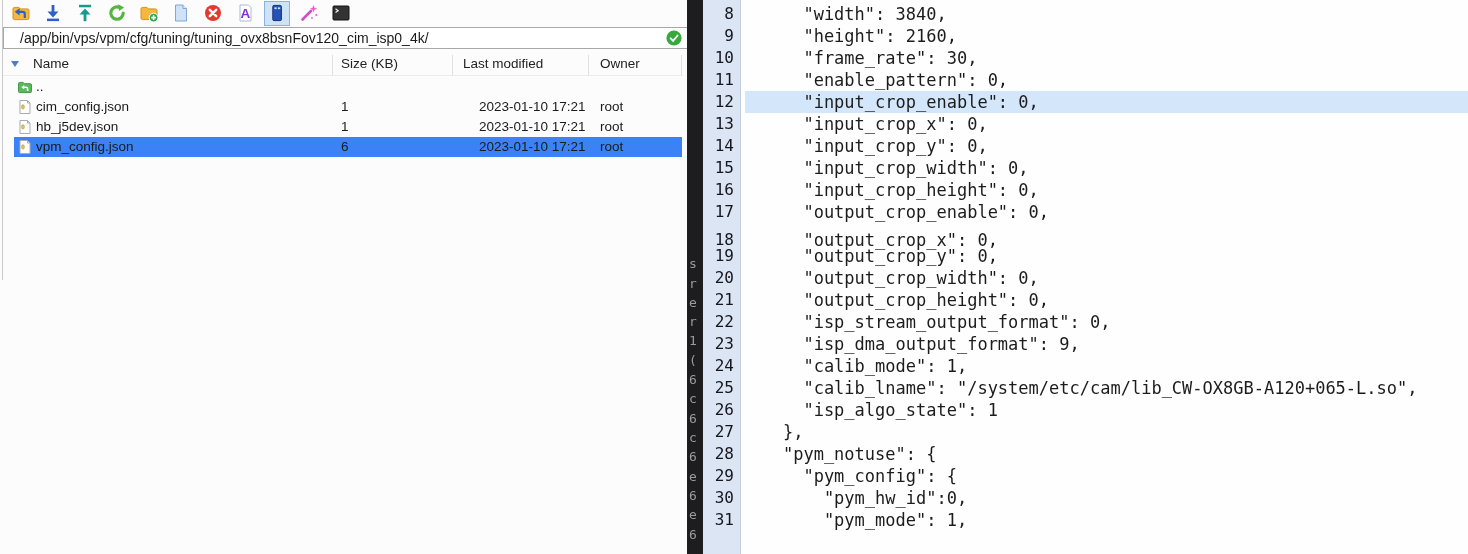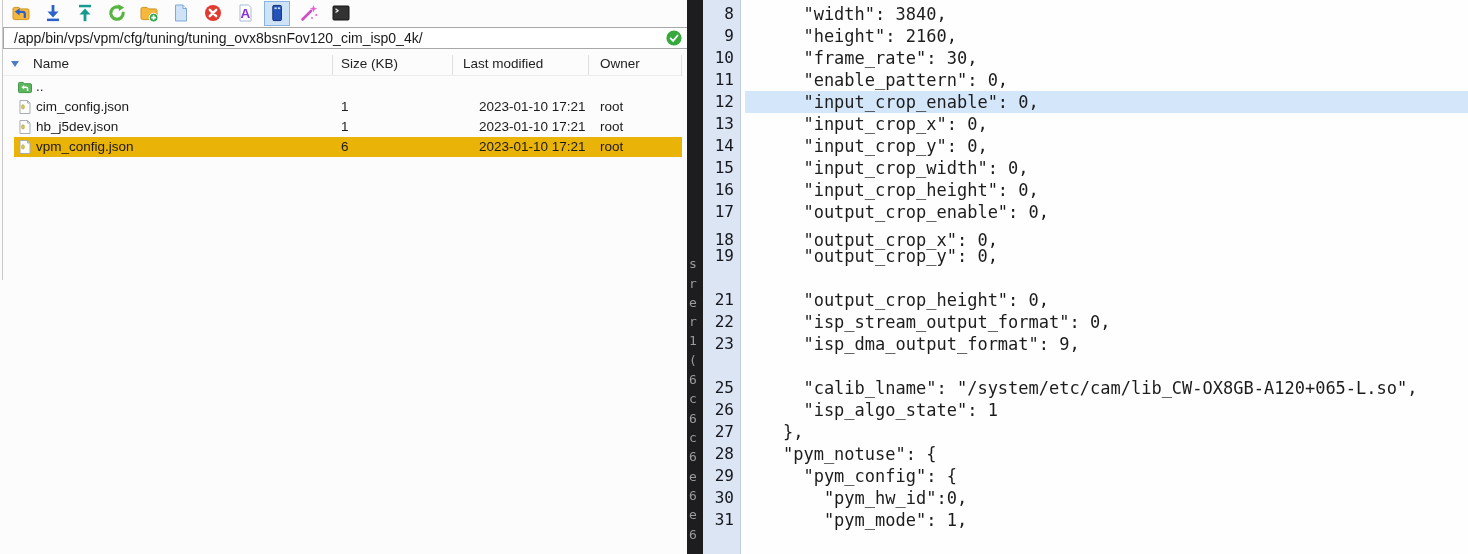--- a/index.html
+++ b/index.html
@@ -6,31 +6,31 @@
   .screen{position:relative;width:1468px;height:554px;overflow:hidden;background:#fdfdfd;
           font-family:"Liberation Sans",sans-serif;color:#1a1a1a;}
   
   .left-panel{position:absolute;left:0;top:0;width:687px;height:554px;background:#fcfcfc;}
   .left-edge{position:absolute;left:2px;top:0;width:1px;height:280px;background:#c9c9c9;}
   .toolbar{position:absolute;left:8px;top:1px;height:24px;display:flex;gap:6px;align-items:center;}
   .tbtn{width:24px;height:23px;display:flex;align-items:center;justify-content:center;border:1px solid transparent;}
   .tbtn.active{background:#cfe3f7;border:1px solid #8ab4e0;}
   .tbtn svg{width:20px;height:20px;display:block;}
   .addrbar{position:absolute;left:3px;top:27px;width:678px;height:20px;background:#fff;
-           border:1px solid #a8a8a8;font-size:14px;line-height:20px;padding-left:10px;
+           border:1px solid #a8a8a8;font-size:14px;line-height:20px;padding-left:16px;
            white-space:nowrap;overflow:hidden;}
   .addr-check{position:absolute;right:5px;top:30px;width:16px;height:16px;}
   .thead{position:absolute;left:0;top:54px;width:683px;height:21px;font-size:13.5px;color:#222;}
   .thead span{position:absolute;top:2px;}
   .col-sep{position:absolute;top:55px;width:1px;height:20px;background:#e0e0e0;}
   .thead-line{position:absolute;left:3px;top:75px;width:680px;height:1px;background:#ececec;}
   .sort-arrow{position:absolute;left:11px;top:61px;width:0;height:0;
               border-left:4px solid transparent;border-right:4px solid transparent;border-top:6px solid #4d7dc0;}
   .frow{position:absolute;left:0;width:683px;height:20px;font-size:13.5px;line-height:20px;}
-  .frow.selected{background:#eab308;left:14px;width:668px;}
+  .frow.selected{background:#3b82f6;left:14px;width:668px;}
   .frow .ficon{position:absolute;left:17px;top:2px;width:16px;height:16px;}
   .frow.selected .ficon{left:3px;}
   .frow .fname{position:absolute;left:36px;}
   .frow.selected .fname{left:22px;}
   .frow .fsize{position:absolute;left:341px;}
   .frow.selected .fsize{left:327px;}
   .frow .fdate{position:absolute;left:463px;margin-left:16px;}
   .frow.selected .fdate{left:449px;}
   .frow .fowner{position:absolute;left:600px;}
   .frow.selected .fowner{left:586px;}
@@ -280,32 +280,40 @@
         <span class="ct">      "output_crop_enable": 0,</span>
       </div>
     <div class="cr" style="top:229px">
         <span class="ln">18</span>
         <span class="ct">      "output_crop_x": 0,</span>
       </div>
     <div class="cr" style="top:245px">
         <span class="ln">19</span>
         <span class="ct">      "output_crop_y": 0,</span>
       </div>
+    <div class="cr" style="top:267px">
+        <span class="ln">20</span>
+        <span class="ct">      "output_crop_width": 0,</span>
+      </div>
     <div class="cr" style="top:289px">
         <span class="ln">21</span>
         <span class="ct">      "output_crop_height": 0,</span>
       </div>
     <div class="cr" style="top:311px">
         <span class="ln">22</span>
         <span class="ct">      "isp_stream_output_format": 0,</span>
       </div>
     <div class="cr" style="top:333px">
         <span class="ln">23</span>
         <span class="ct">      "isp_dma_output_format": 9,</span>
       </div>
+    <div class="cr" style="top:355px">
+        <span class="ln">24</span>
+        <span class="ct">      "calib_mode": 1,</span>
+      </div>
     <div class="cr" style="top:377px">
         <span class="ln">25</span>
         <span class="ct">      "calib_lname": "/system/etc/cam/lib_CW-OX8GB-A120+065-L.so",</span>
       </div>
     <div class="cr" style="top:399px">
         <span class="ln">26</span>
         <span class="ct">      "isp_algo_state": 1</span>
       </div>
     <div class="cr" style="top:421px">
         <span class="ln">27</span>

